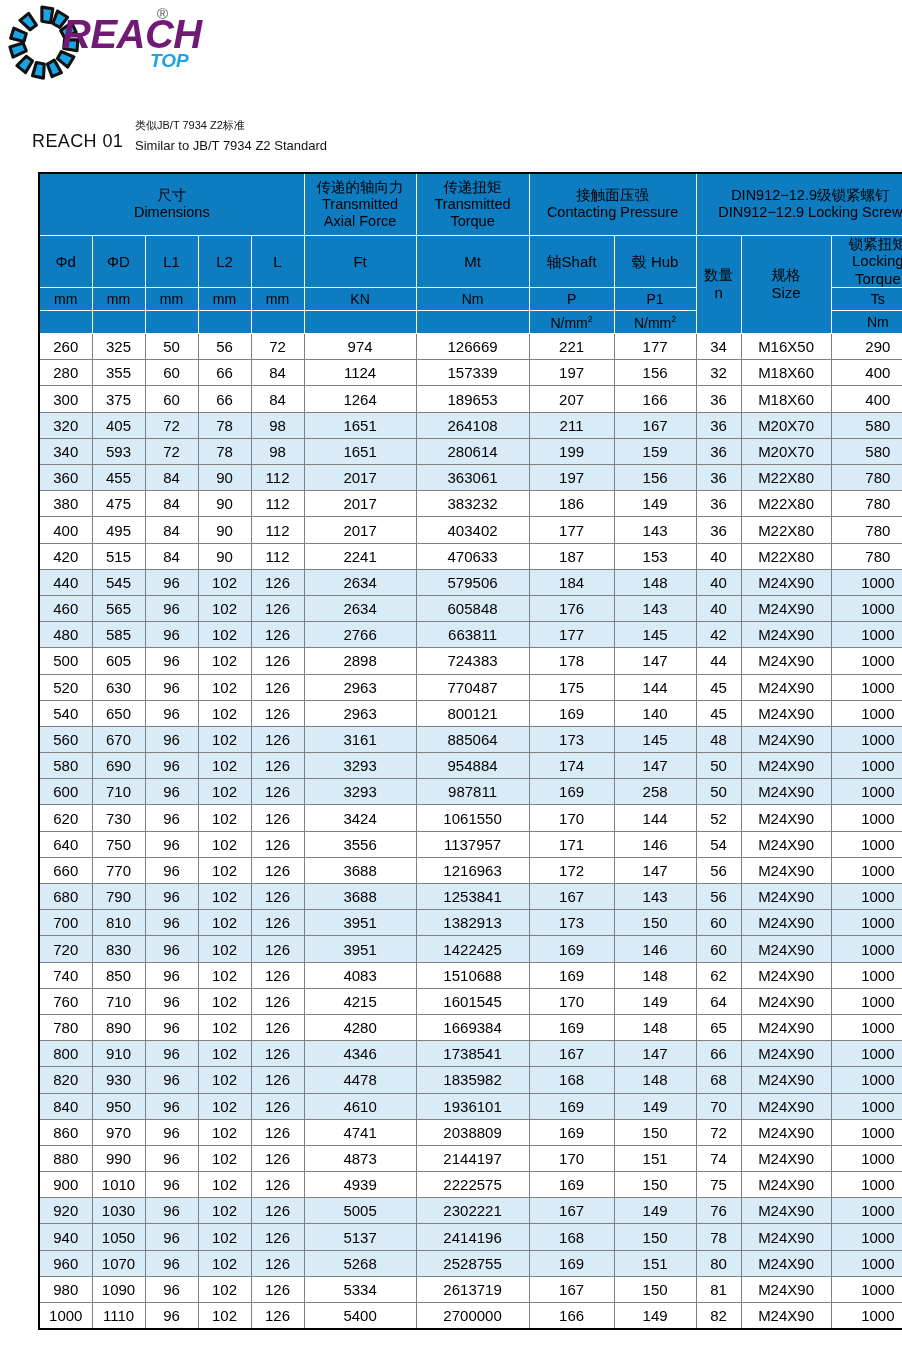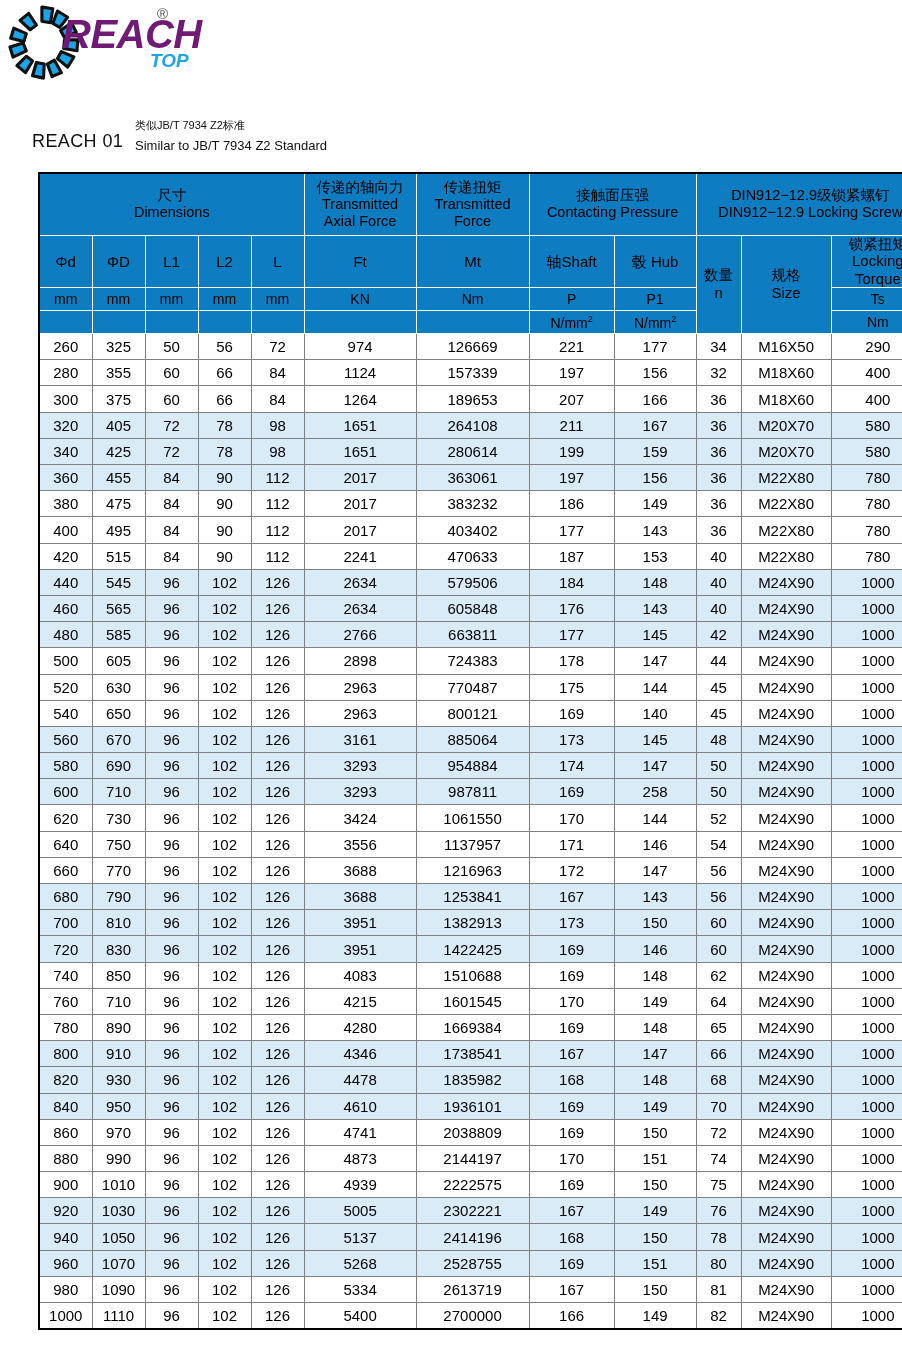--- a/index.html
+++ b/index.html
@@ -189,21 +189,21 @@
           <span class="stack">Dimensions</span>
         </td>
         <td rowspan="1">
           <span class="stack cn">传递的轴向力</span>
           <span class="stack">Transmitted</span>
           <span class="stack">Axial Force</span>
         </td>
         <td>
           <span class="stack cn">传递扭矩</span>
           <span class="stack">Transmitted</span>
-          <span class="stack">Force</span>
+          <span class="stack">Torque</span>
         </td>
         <td colspan="2">
           <span class="stack cn">接触面压强</span>
           <span class="stack">Contacting Pressure</span>
         </td>
         <td colspan="3">
           <span class="stack cn">DIN912−12.9级锁紧螺钉</span>
           <span class="stack">DIN912−12.9 Locking Screw</span>
         </td>
       </tr>
@@ -307,21 +307,21 @@
           <td>1651</td>
           <td>264108</td>
           <td>211</td>
           <td>167</td>
           <td>36</td>
           <td>M20X70</td>
           <td>580</td>
         </tr>
         <tr class="alt">
           <td>340</td>
-          <td>425</td>
+          <td>593</td>
           <td>72</td>
           <td>78</td>
           <td>98</td>
           <td>1651</td>
           <td>280614</td>
           <td>199</td>
           <td>159</td>
           <td>36</td>
           <td>M20X70</td>
           <td>580</td>

